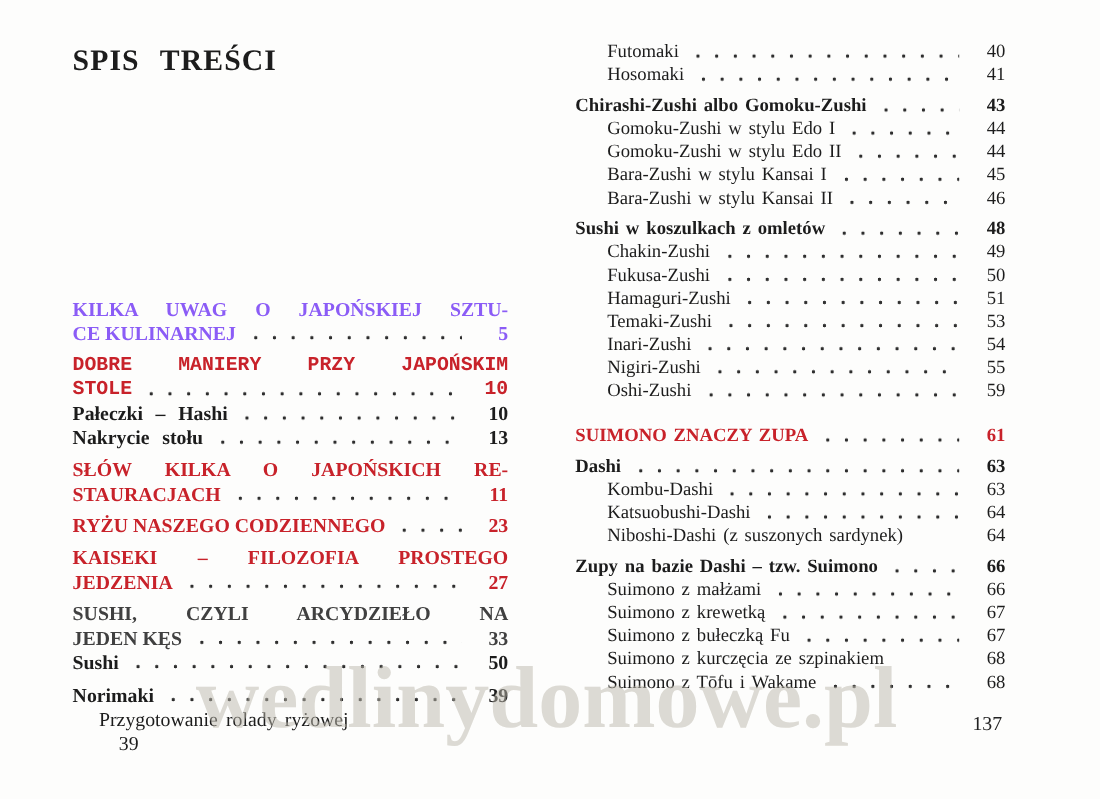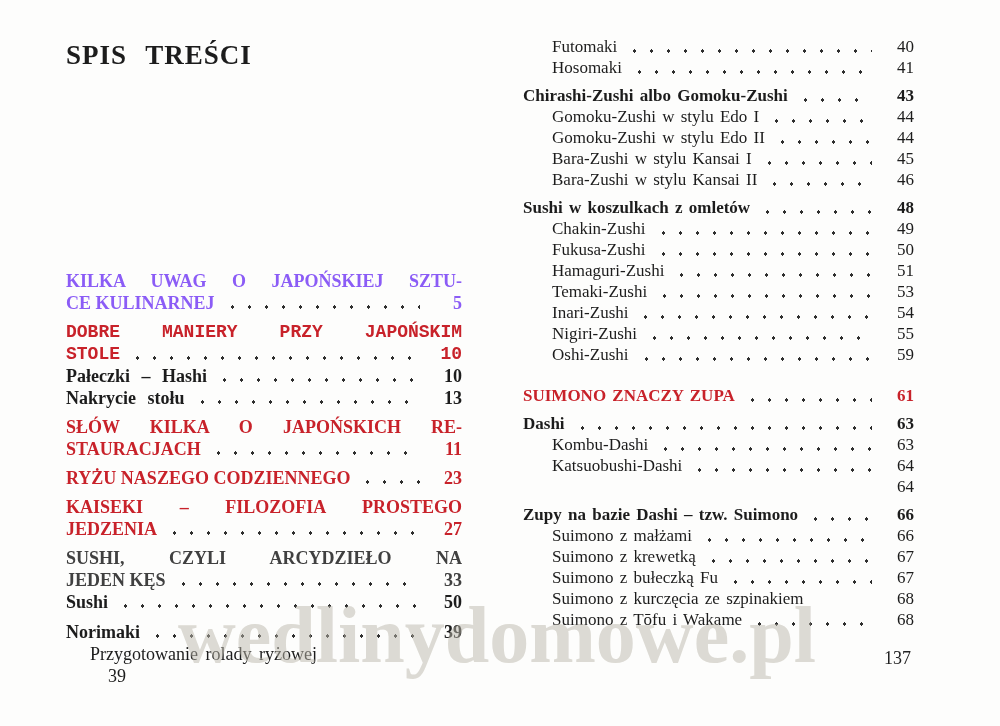--- a/index.html
+++ b/index.html
@@ -266,20 +266,21 @@
       </div>
       <div class="entry subsection">
         <div class="row">
           <span class="txt">Katsuobushi-Dashi</span>
           <span class="leader"></span>
           <span class="pg">64</span>
         </div>
       </div>
       <div class="entry subsection noleader">
         <div class="row">
+          <span class="txt">Niboshi-Dashi (z suszonych sardynek)</span>
           <span class="leader"></span>
           <span class="pg">64</span>
         </div>
       </div>
       <div class="entry section">
         <div class="row">
           <span class="txt">Zupy na bazie Dashi – tzw. Suimono</span>
           <span class="leader"></span>
           <span class="pg">66</span>
         </div>

